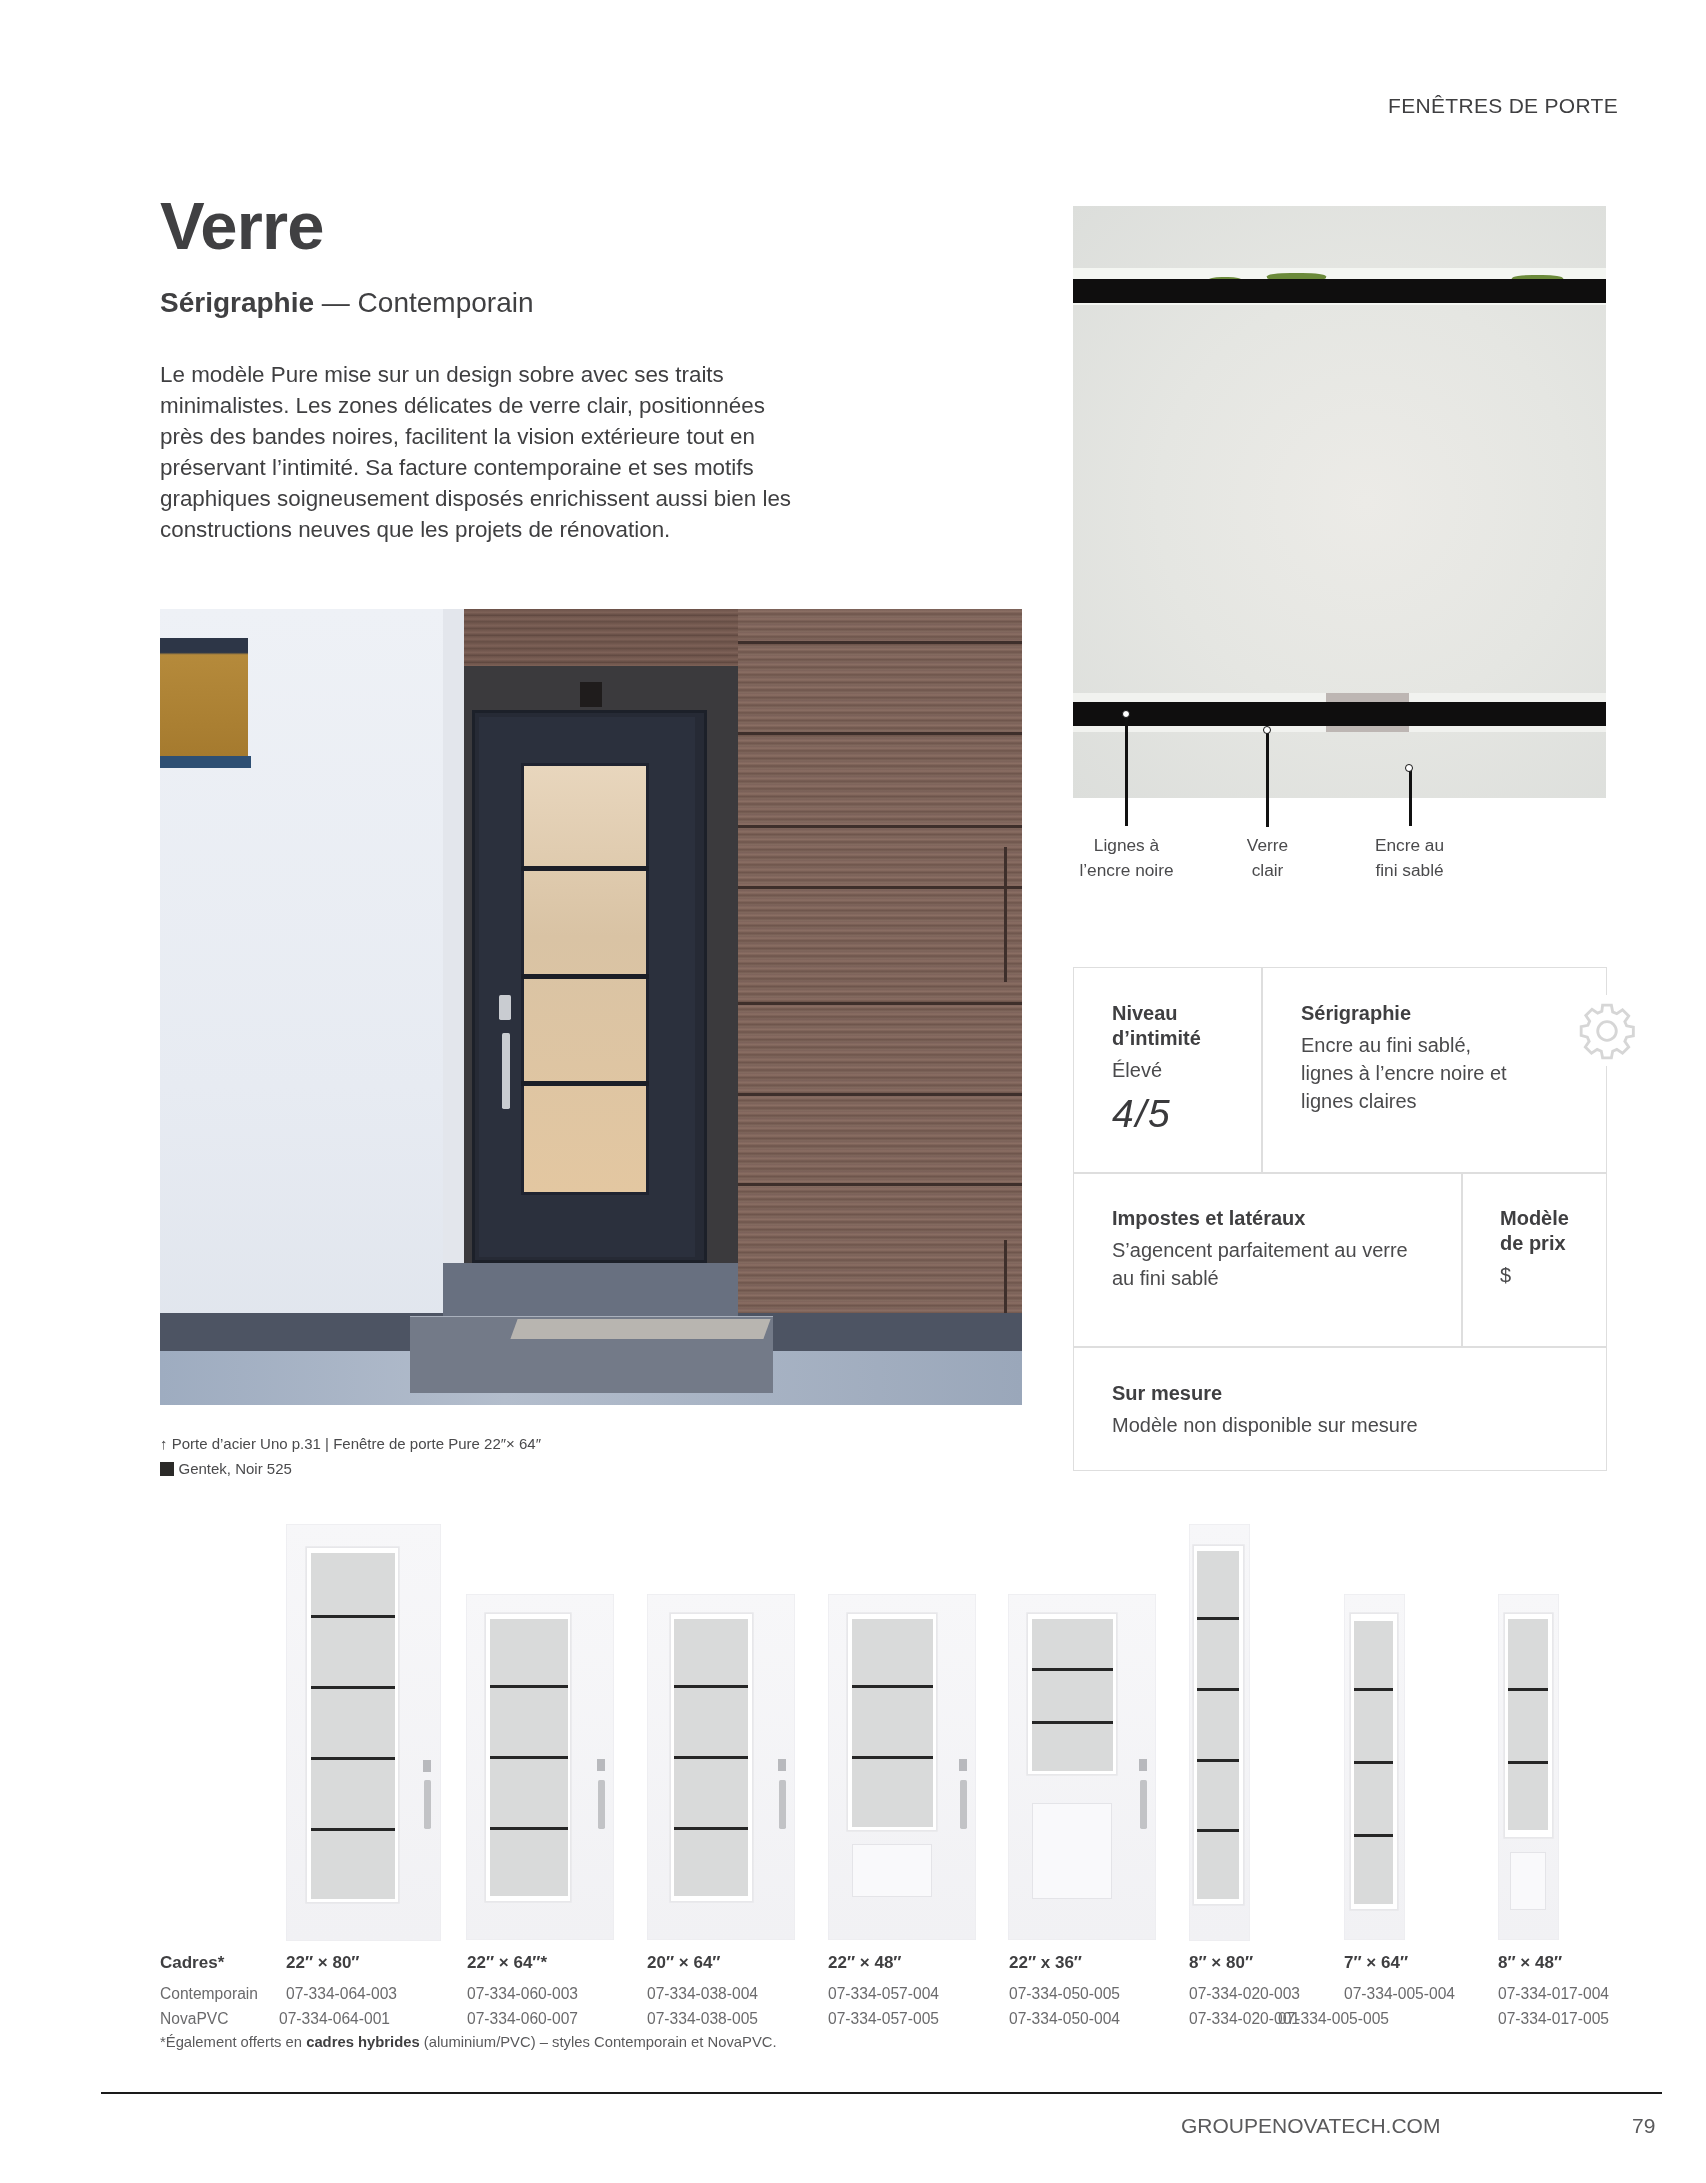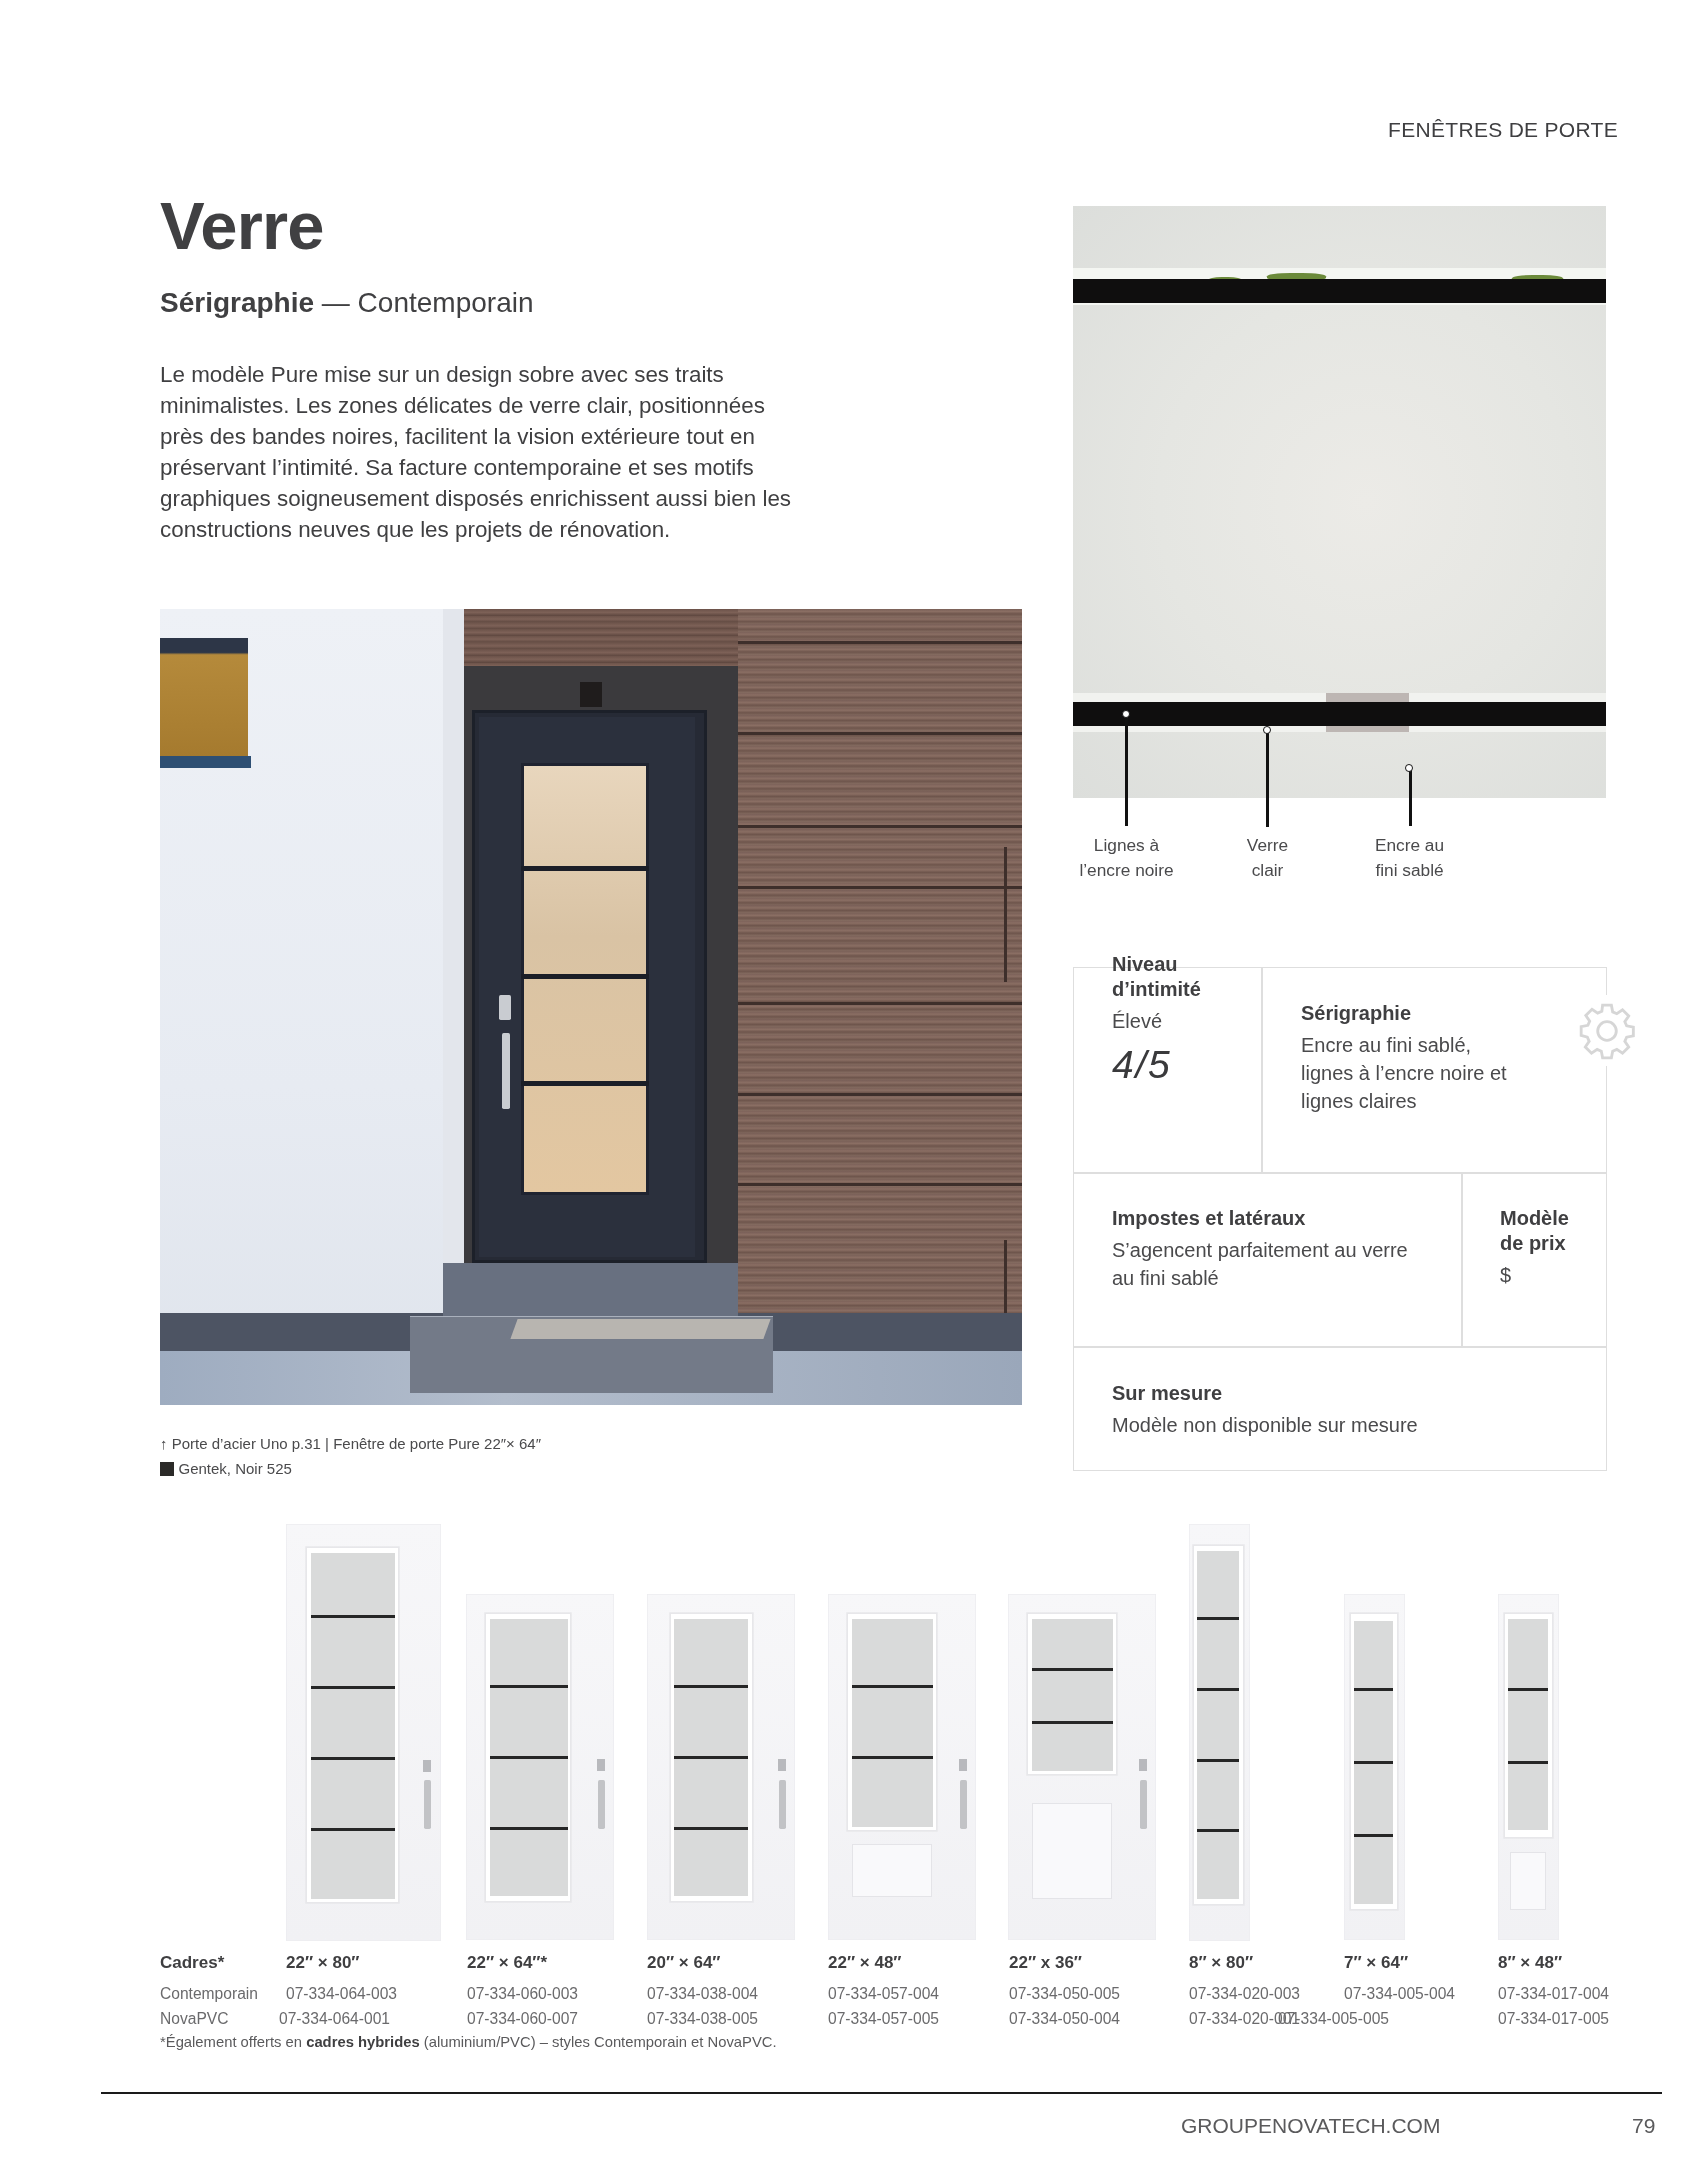--- a/index.html
+++ b/index.html
@@ -1,20 +1,20 @@
 <!DOCTYPE html>
 <html style="font-size:13.5px"><head>
 <meta charset="utf-8">
 <style>
   html, body { margin:0; padding:0; background:#ffffff; }
   body { width:1707px; height:2183px; position:relative; overflow:hidden;
          font-family:"Liberation Sans", "DejaVu Sans", sans-serif; color:#3f3f41; }
   .abs { position:absolute; }
 
-  .section-label { top:94px; right:89px; font-size:21px; letter-spacing:0.3px; color:#3f3f41;margin-top:24px; }
+  .section-label { top:94px; right:89px; font-size:21px; letter-spacing:0.3px; color:#3f3f41; }
 
   .title { left:160px; top:192px; font-size:67px; font-weight:bold; color:#404042; letter-spacing:-0.8px; line-height:1; }
   .subtitle { left:160px; top:287px; font-size:28px; color:#404042; }
   .subtitle b { font-weight:bold; }
   .intro { left:160px; top:359px; width:641px; font-size:22.4px; line-height:31px; color:#3f3f41; }
 
   
   .photo { left:160px; top:609px; width:862px; height:796px; overflow:hidden; background:#eef0f3; }
   .photo .wall { position:absolute; left:0; top:0; width:283px; height:796px;
        background:linear-gradient(180deg,#eef1f6 0%,#e7ebf2 60%,#dfe4ec 100%); }
@@ -171,21 +171,21 @@
 <div class="abs" style="left:1073px;top:1346px;width:534px;height:1.7px;background:#dedede"></div>
 <div class="abs" style="left:1261px;top:967px;width:1.7px;height:206px;background:#dedede"></div>
 <div class="abs" style="left:1461px;top:1173px;width:1.7px;height:175px;background:#dedede"></div>
 
 <div class="abs" style="left:1573px;top:995px;width:67px;height:71px;background:#fff"></div>
 <svg class="abs" style="left:1576px;top:1000px" width="62" height="62" viewBox="0 0 24 24">
   <path fill="none" stroke="#d6d6d6" stroke-width="1.1" d="M10.3 2h3.4l.5 2.6 1.6.7 2.2-1.5 2.4 2.4-1.5 2.2.7 1.6 2.6.5v3.4l-2.6.5-.7 1.6 1.5 2.2-2.4 2.4-2.2-1.5-1.6.7-.5 2.6h-3.4l-.5-2.6-1.6-.7-2.2 1.5-2.4-2.4 1.5-2.2-.7-1.6L2 13.7v-3.4l2.6-.5.7-1.6-1.5-2.2 2.4-2.4 2.2 1.5 1.6-.7z"></path>
   <circle cx="12" cy="12" r="3.6" fill="none" stroke="#d6d6d6" stroke-width="1.1"></circle>
 </svg>
 
-<div class="abs" style="left:1112px;top:952px;width:143px">
+<div class="abs" style="left:1112px;top:1001px;width:143px">
   <div class="spec-h">Niveau</div>
   <div class="spec-h">d’intimité</div>
   <div class="spec-t" style="margin-top:5px">Élevé</div>
   <div class="rating" style="margin-top:8.4px">4/5</div>
 </div>
 <div class="abs" style="left:1301px;top:1001px;width:253px">
   <div class="spec-h">Sérigraphie</div>
   <div class="spec-t" style="margin-top:5px">Encre au fini sablé,</div>
   <div class="spec-t">lignes à l’encre noire et</div>
   <div class="spec-t">lignes claires</div>

